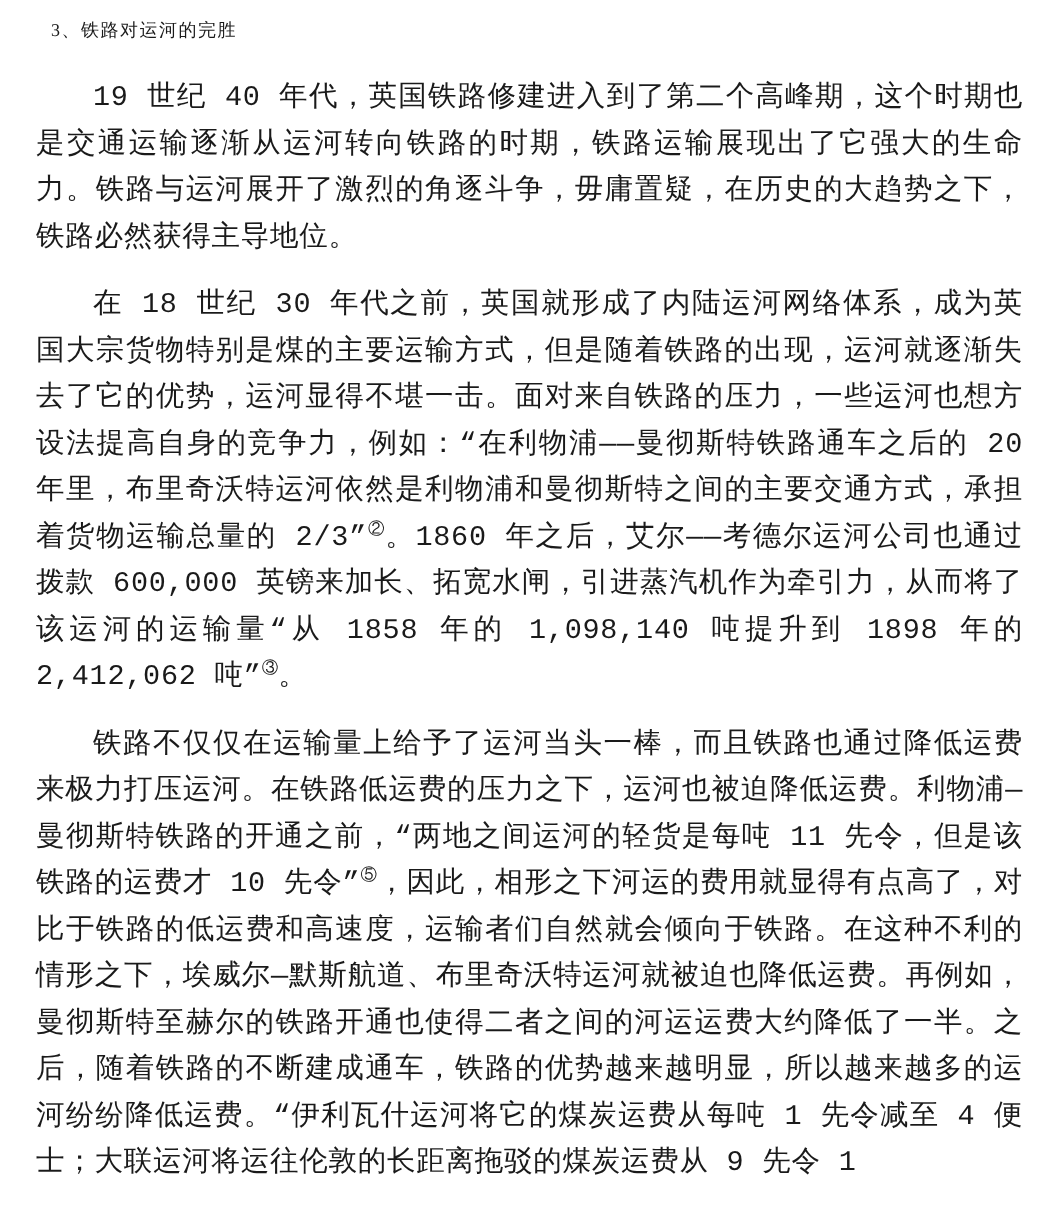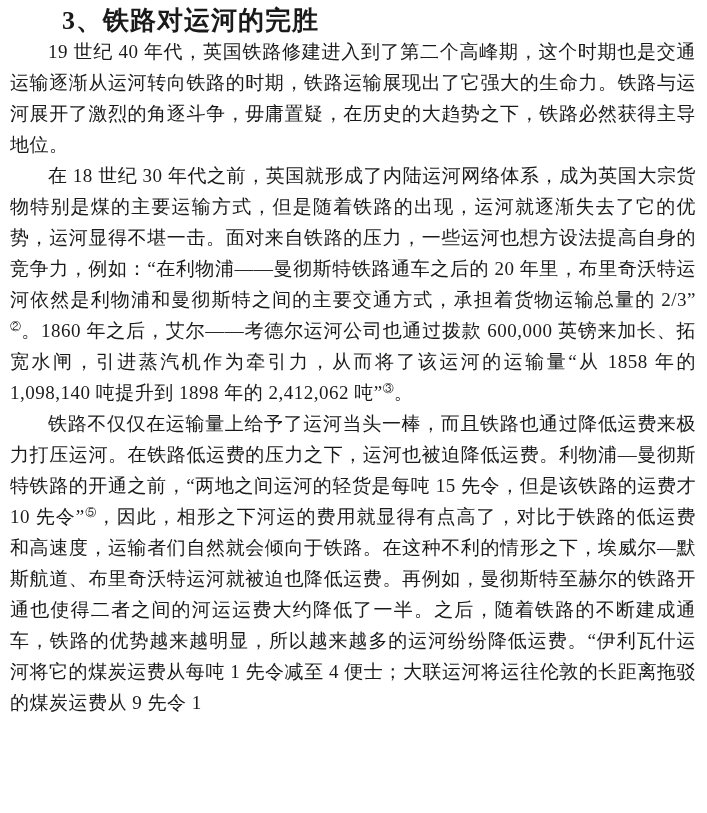--- a/index.html
+++ b/index.html
@@ -13,43 +13,44 @@
     height: 813px;
     background: #ffffff;
     color: #1a1a1a;
     font-family: "Liberation Serif", "DejaVu Serif", serif;
     font-size: 19px;
     line-height: 31px;
     padding: 5px 11px 0 10px;
     overflow: hidden;
   }
   .heading {
-    font-size: 26px;
-    font-weight: bold;
+    font-size: 12px;
+    font-weight: normal;
     margin: 0;
     text-indent: 2em;
     line-height: 31px;
     letter-spacing: 1px;
   }
   .body-text p {
-    margin: 0;
+    margin: 14px;
     text-indent: 2em;
     text-align: justify;
     letter-spacing: 0.5px;
+    font-family: Liberation Mono, monospace;
   }
   .body-text sup {
     font-size: 11px;
     line-height: 0;
     vertical-align: super;
     letter-spacing: 0;
   }
 </style>
 </head>
 <body>
 
 <div class="page">
   <h3 class="heading">3、铁路对运河的完胜</h3>
   <div class="body-text">
       <p><span>19 世纪 40 年代，英国铁路修建进入到了第二个高峰期，这个时期也是交通运输逐渐从运河转向铁路的时期，铁路运输展现出了它强大的生命力。铁路与运河展开了激烈的角逐斗争，毋庸置疑，在历史的大趋势之下，铁路必然获得主导地位。</span></p>
       <p><span>在 18 世纪 30 年代之前，英国就形成了内陆运河网络体系，成为英国大宗货物特别是煤的主要运输方式，但是随着铁路的出现，运河就逐渐失去了它的优势，运河显得不堪一击。面对来自铁路的压力，一些运河也想方设法提高自身的竞争力，例如：“在利物浦——曼彻斯特铁路通车之后的 20 年里，布里奇沃特运河依然是利物浦和曼彻斯特之间的主要交通方式，承担着货物运输总量的 2/3”</span><sup>②</sup><span>。1860 年之后，艾尔——考德尔运河公司也通过拨款 600,000 英镑来加长、拓宽水闸，引进蒸汽机作为牵引力，从而将了该运河的运输量“从 1858 年的 1,098,140 吨提升到 1898 年的 2,412,062 吨”</span><sup>③</sup><span>。</span></p>
-      <p><span>铁路不仅仅在运输量上给予了运河当头一棒，而且铁路也通过降低运费来极力打压运河。在铁路低运费的压力之下，运河也被迫降低运费。利物浦—曼彻斯特铁路的开通之前，“两地之间运河的轻货是每吨 15 先令，但是该铁路的运费才 10 先令”</span><sup>⑤</sup><span>，因此，相形之下河运的费用就显得有点高了，对比于铁路的低运费和高速度，运输者们自然就会倾向于铁路。在这种不利的情形之下，埃威尔—默斯航道、布里奇沃特运河就被迫也降低运费。再例如，曼彻斯特至赫尔的铁路开通也使得二者之间的河运运费大约降低了一半。之后，随着铁路的不断建成通车，铁路的优势越来越明显，所以越来越多的运河纷纷降低运费。“伊利瓦什运河将它的煤炭运费从每吨 1 先令减至 4 便士；大联运河将运往伦敦的长距离拖驳的煤炭运费从 9 先令 1</span></p>
+      <p><span>铁路不仅仅在运输量上给予了运河当头一棒，而且铁路也通过降低运费来极力打压运河。在铁路低运费的压力之下，运河也被迫降低运费。利物浦—曼彻斯特铁路的开通之前，“两地之间运河的轻货是每吨 11 先令，但是该铁路的运费才 10 先令”</span><sup>⑤</sup><span>，因此，相形之下河运的费用就显得有点高了，对比于铁路的低运费和高速度，运输者们自然就会倾向于铁路。在这种不利的情形之下，埃威尔—默斯航道、布里奇沃特运河就被迫也降低运费。再例如，曼彻斯特至赫尔的铁路开通也使得二者之间的河运运费大约降低了一半。之后，随着铁路的不断建成通车，铁路的优势越来越明显，所以越来越多的运河纷纷降低运费。“伊利瓦什运河将它的煤炭运费从每吨 1 先令减至 4 便士；大联运河将运往伦敦的长距离拖驳的煤炭运费从 9 先令 1</span></p>
     </div>
 </div>
 
 </body></html>

